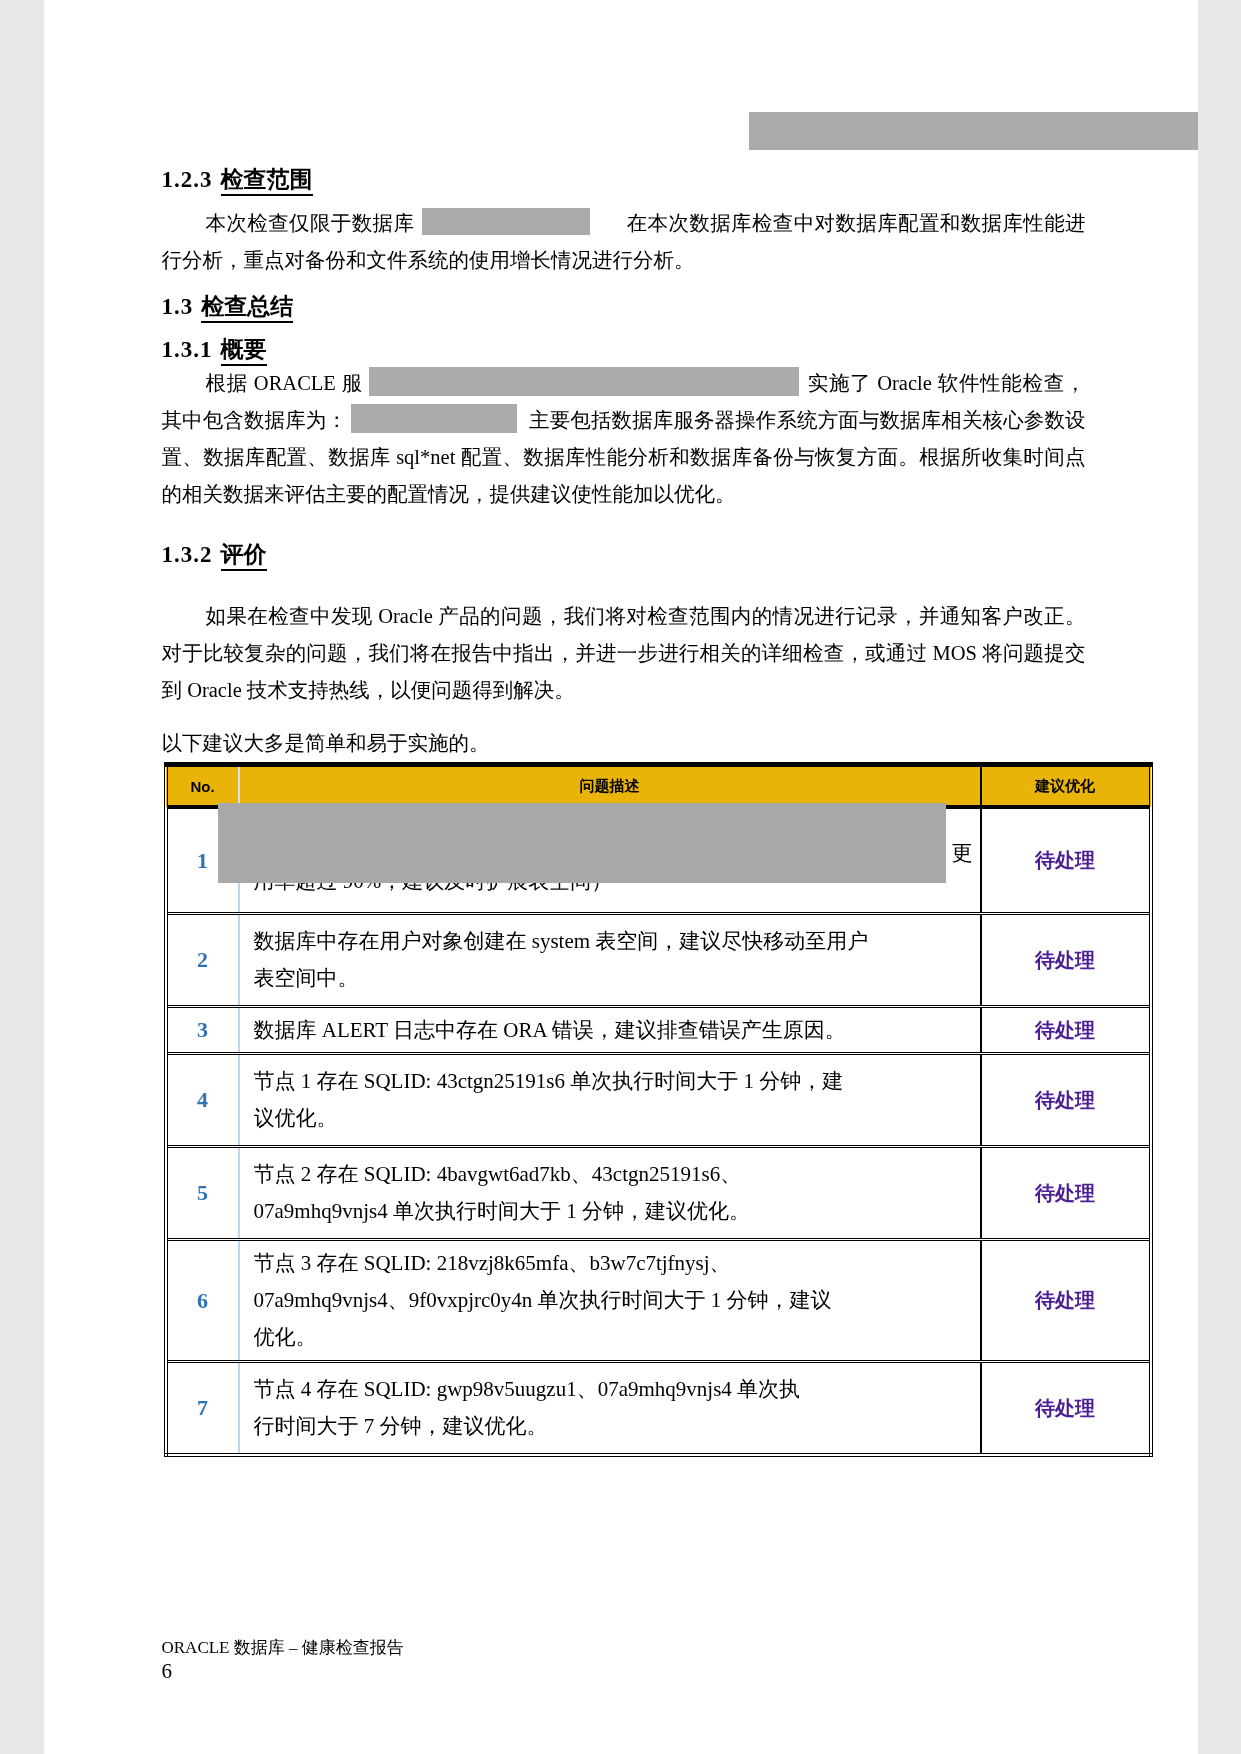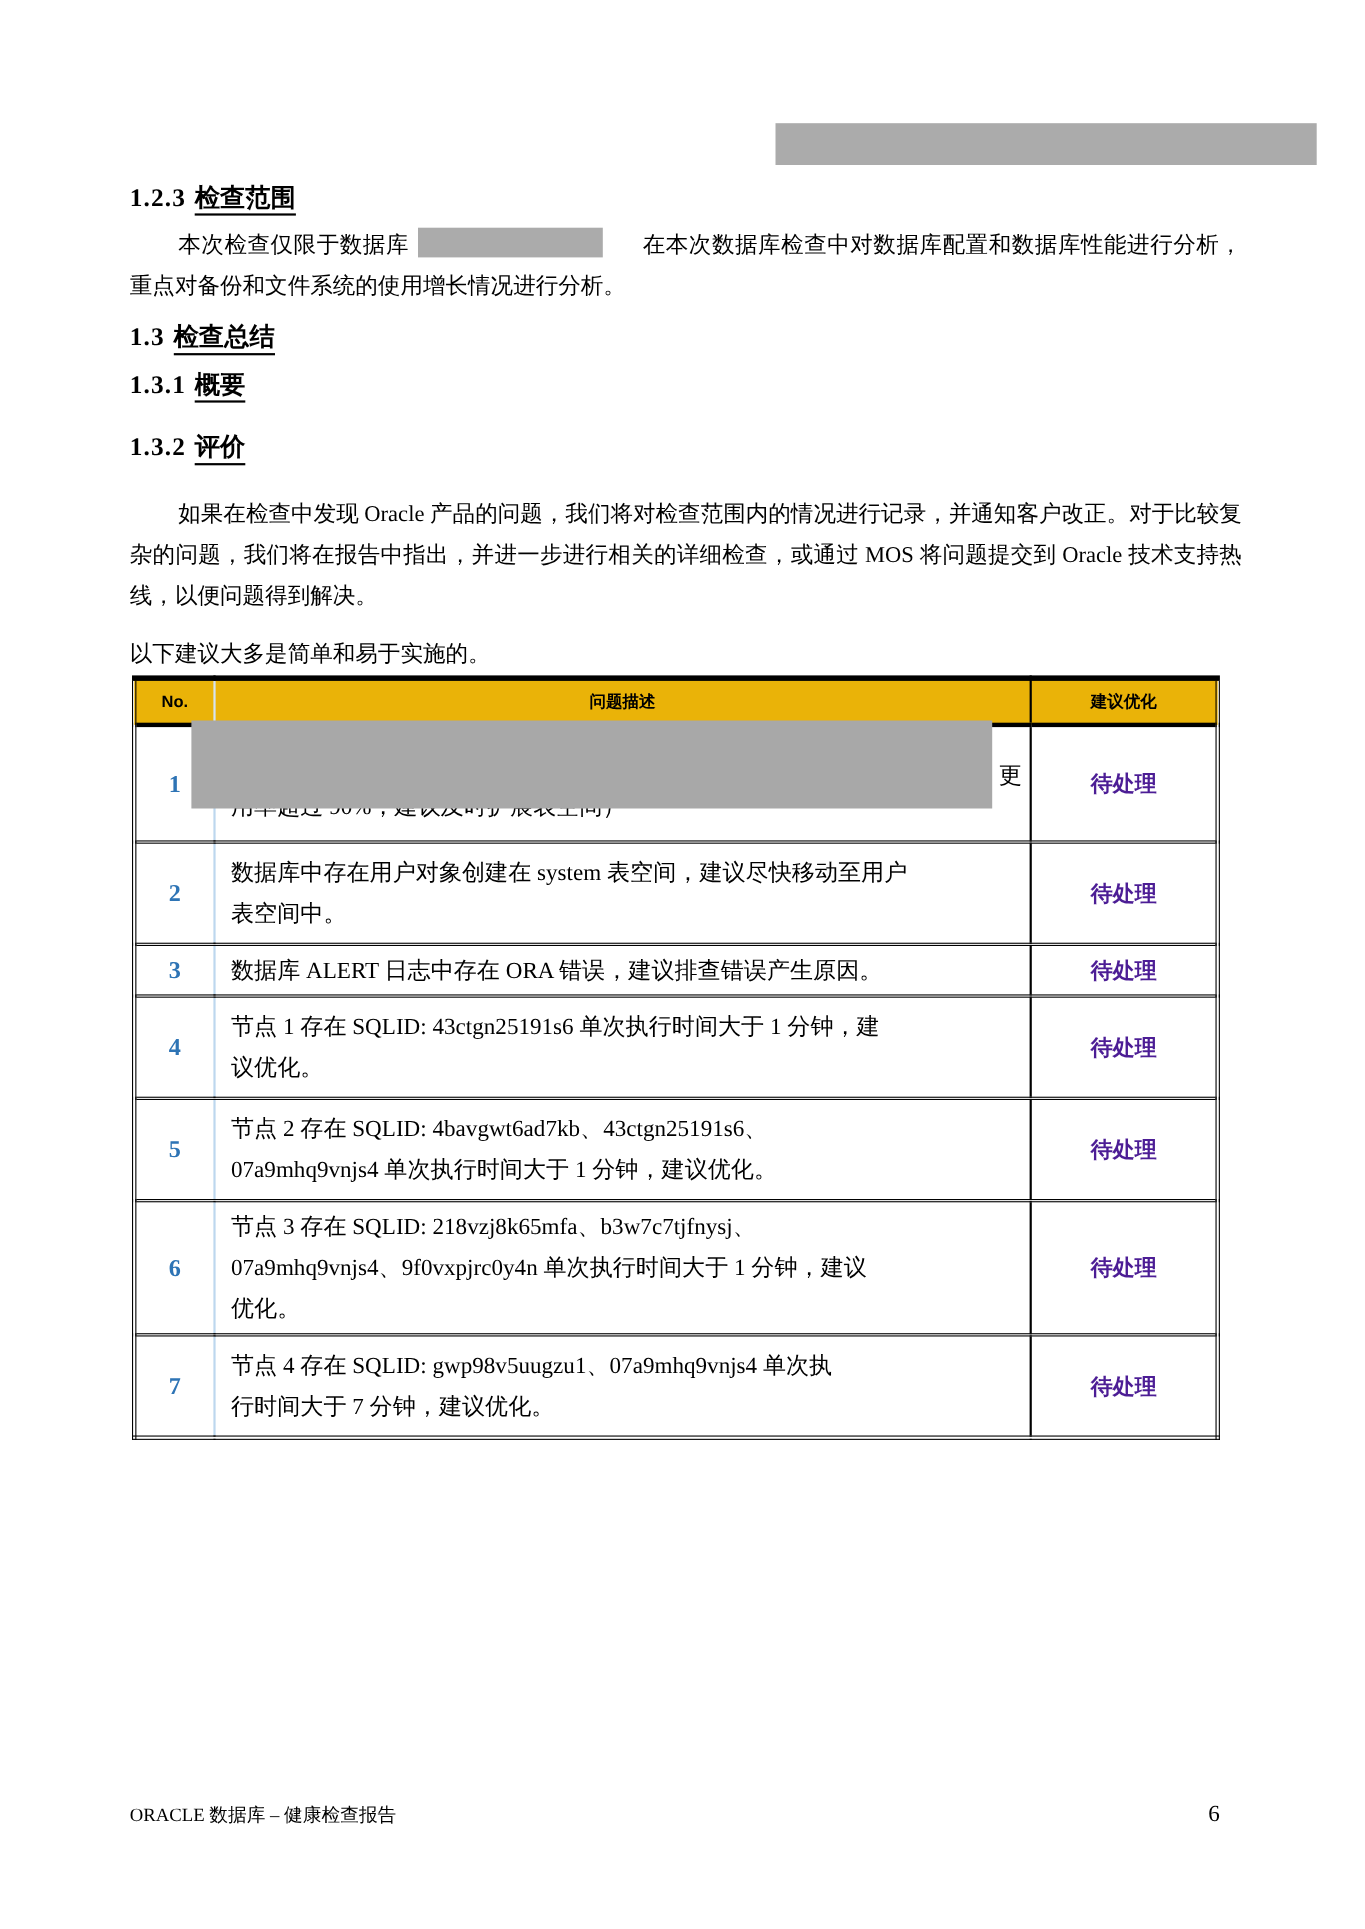--- a/index.html
+++ b/index.html
@@ -1,18 +1,18 @@
 <!DOCTYPE html>
 <html><head>
 <meta charset="utf-8">
 <style>
   html,body { margin:0; padding:0; background:#e8e8e8; }
   .page {
     position:relative;
-    width:1241px; height:1754px;
+    width:1154px; height:1754px;
     margin:0 auto;
     background:#ffffff;
     font-family:"Liberation Serif","DejaVu Serif",serif;
     color:#000;
     overflow:hidden;
   }
   .content { position:absolute; left:118px; right:112px; top:0; }
 
   
   .redact { background:#ababab; display:inline-block; }
@@ -100,21 +100,21 @@
   }
   .r1-char { position:absolute; left:712px; top:26px; font-size:21px; z-index:1; }
   .r1-line { position:absolute; left:14px; top:54px; font-size:21px; white-space:nowrap; z-index:1; }
   tr.row2 td.desc .lines, tr.row4 td.desc .lines, tr.row5 td.desc .lines, tr.row7 td.desc .lines { padding:2px 0; }
   tr.row3 td.desc { height:40px; padding-top:2px; padding-bottom:2px; }
   tr.row6 td.desc { padding-top:4px; padding-bottom:4px; }
 
   
   .footer {
     position:absolute; left:118px; right:126px; top:1636px;
-    display:flex; justify-content:space-between; align-items:baseline;
+    display:flex; justify-content:space-between; align-items:baseline;flex-direction:column;
   }
   .footer .f-left { font-size:17px; }
   .footer .f-page { font-size:21px; margin-right:6px; }
 </style>
 </head>
 <body>
 
 <div class="page">
 
   <div class="top-redact"></div>
@@ -122,20 +122,21 @@
   <div class="content">
 
     <h3 class="h h123"><span class="hnum">1.2.3</span><span class="htitle">检查范围</span></h3>
 
     <p class="body indent p123"><span>本次检查仅限于数据库</span><span class="redact r-scope"></span><span>在本次数据库检查中对数据库配置和数据库性能进行分析，重点对备份和文件系统的使用增长情况进行分析。</span></p>
 
     <h3 class="h h13"><span class="hnum">1.3</span><span class="htitle">检查总结</span></h3>
 
     <h3 class="h h131"><span class="hnum">1.3.1</span><span class="htitle">概要</span></h3>
 
+    <p class="body indent p131"><span>根据 ORACLE 服</span><span class="redact r-sum1"></span><span>实施了 Oracle 软件性能检查，其中包含数据库为：</span><span class="redact r-sum2"></span><span>主要包括数据库服务器操作系统方面与数据库相关核心参数设置、数据库配置、数据库 sql*net 配置、数据库性能分析和数据库备份与恢复方面。根据所收集时间点的相关数据来评估主要的配置情况，提供建议使性能加以优化。</span></p>
 
     <h3 class="h h132"><span class="hnum">1.3.2</span><span class="htitle">评价</span></h3>
 
     <p class="body indent p132">如果在检查中发现 Oracle 产品的问题，我们将对检查范围内的情况进行记录，并通知客户改正。对于比较复杂的问题，我们将在报告中指出，并进一步进行相关的详细检查，或通过 MOS 将问题提交到 Oracle 技术支持热线，以便问题得到解决。</p>
 
 
     <p class="body intro">以下建议大多是简单和易于实施的。</p>
 
     <table class="rec">
       <colgroup>

